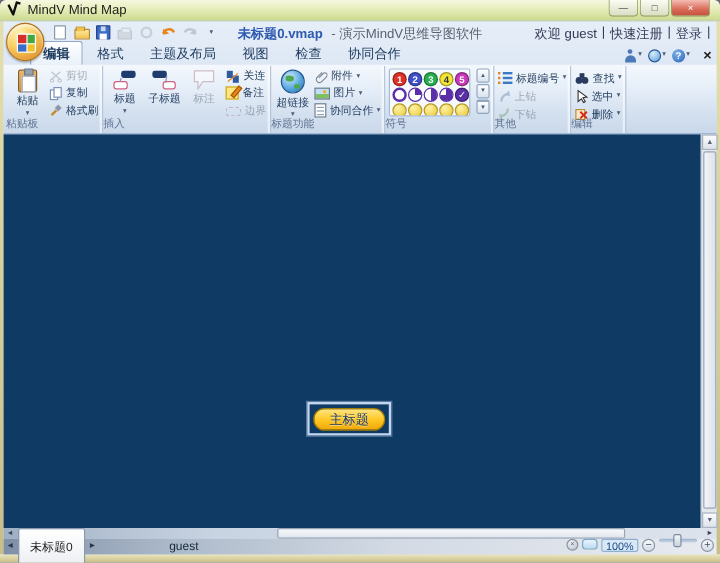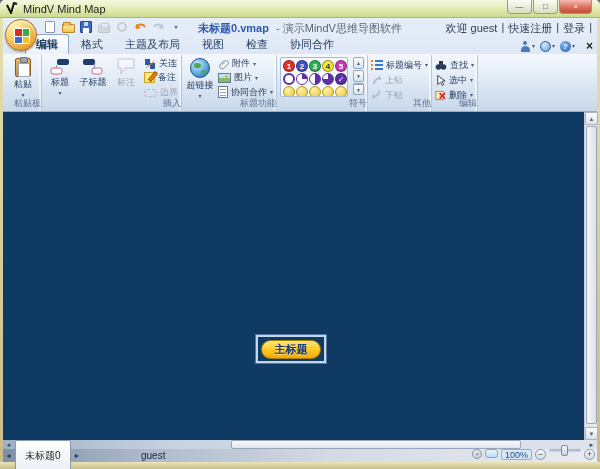--- a/index.html
+++ b/index.html
@@ -38,21 +38,21 @@
   .tab{padding:2px 10px 2px;font-size:11px;color:#1C3A5E;cursor:pointer;border-radius:3px 3px 0 0}
   .tab.sel{background:linear-gradient(#FDFEFF,#EAF1FA);border:1px solid #8FA8C8;border-bottom:none;font-weight:bold}
   .tr-icons{position:absolute;right:4px;top:21px;display:flex;align-items:center;gap:5px}
   .tri{display:flex;align-items:center;gap:1px;cursor:pointer}
   .dd{font-size:6px;color:#4A5E7A;line-height:6px}
   .x-doc{font-size:12px;font-weight:bold;color:#1d1d1d;cursor:pointer;margin-left:6px}
   
   .ribbon-body{position:absolute;left:0;right:0;top:36px;height:58px;display:flex;padding:1px 0 0 2px;
     background:linear-gradient(#F4F8FD,#E3ECF7 40%,#D3E0EF 72%,#C9D8EA);border-bottom:1px solid #95ACCB}
   .group{position:relative;height:100%;padding:2px 3px 12px 3px;border-right:1px solid #B5C5DB;box-shadow:inset -2px 0 0 rgba(255,255,255,.55)}
-  .group-label{position:absolute;bottom:1px;left:0;right:0;text-align:right;font-size:9px;color:#5E7190}
+  .group-label{position:absolute;bottom:1px;left:0;right:0;text-align:left;font-size:9px;color:#5E7190}
   .gc{display:flex;height:100%;gap:3px}
   .bigbtn{width:30px;display:flex;flex-direction:column;align-items:center;justify-content:flex-start;
     font-size:9px;color:#1F3A5C;cursor:pointer;text-align:center;gap:1px;padding-top:1px}
   .bigbtn .bl{white-space:nowrap}
   .col{display:flex;flex-direction:column;justify-content:flex-start;gap:1px}
   .smallrow{display:flex;align-items:center;height:14px;font-size:9px;color:#1F3A5C;gap:3px;cursor:pointer;white-space:nowrap}
   .grayed{opacity:.4;filter:grayscale(55%)}
   
   .ic{display:inline-block;position:relative;flex:none}
   .i-clip{width:16px;height:19px;background:linear-gradient(#E8B868,#C8903C);border:1px solid #8A5E1E;border-radius:2px}
@@ -94,21 +94,21 @@
   .sym{width:12px;height:12px;border-radius:50%;font-size:8px;font-weight:bold;color:#fff;
     display:flex;align-items:center;justify-content:center;border:1px solid rgba(0,0,0,.35);cursor:pointer;flex:none}
   .sym.dark{color:#333}
   .gal-scroll{width:11px;display:flex;flex-direction:column;gap:1px;margin-left:2px}
   .gsb{height:12px;background:linear-gradient(#FDFEFF,#D9E2EE);border:1px solid #93A6C0;border-radius:2px;
     font-size:5px;color:#44586E;display:flex;align-items:center;justify-content:center;cursor:pointer}
   
   .canvas{position:absolute;left:3px;top:112px;width:581px;height:328px;background:#0E3A63;cursor:default}
   .sel-box{position:absolute;left:253px;top:223px;width:70px;height:28px;border:2px solid #C2D6F0;outline:1px solid #59789E;
     display:flex;align-items:center;justify-content:center;cursor:move}
-  .node{width:60px;height:19px;border-radius:10px;border:1px solid #A87F00;color:#16386E;font-weight:bold;font-size:11px;
+  .node{width:60px;height:19px;border-radius:10px;border:1px solid #A87F00;color:#16386E;font-weight:normal;font-size:11px;
     background:linear-gradient(#FFE584,#FFC825 50%,#F0A90A);display:flex;align-items:center;justify-content:center;
     text-shadow:0 1px 0 rgba(255,255,255,.45)}
   
   .vscroll{position:absolute;left:584px;top:112px;width:13px;height:328px;background:#E4E7EC;border-left:1px solid #c6ccd6}
   .sbtn{position:absolute;left:0;width:13px;height:13px;font-size:6px;color:#5A6678;display:flex;align-items:center;justify-content:center;
     background:linear-gradient(#FBFCFE,#DDE2EA);border:1px solid #AAB4C2;cursor:pointer}
   .vthumb{position:absolute;left:1px;top:14px;width:11px;height:298px;background:linear-gradient(90deg,#F4F6F9,#DCE2EA);
     border:1px solid #9AA6B8;border-radius:2px;cursor:grab}
   .hscroll{position:absolute;left:3px;top:440px;width:594px;height:9px;background:linear-gradient(90deg,#9FB0C4,#C9D4E2 30%,#DDE3EC)}
   .hbtn{position:absolute;top:0;width:11px;height:9px;font-size:6px;color:#3A4656;display:flex;align-items:center;justify-content:center;cursor:pointer}
@@ -240,20 +240,44 @@
 
     <div class="ribbon-body">
 
       <div class="group">
         <div class="gc">
           <div class="bigbtn">
             <span class="ic i-clip"></span>
             <span class="bl">粘贴</span>
             <span class="dd">▾</span>
           </div>
+          <div class="col">
+            <div class="smallrow grayed">
+              <svg width="11" height="11" viewBox="0 0 12 12">
+                  <path d="M2 2 L10 9 M10 2 L2 9" stroke="#7A8694" stroke-width="1.2" fill="none"></path>
+                  <circle cx="2.5" cy="10" r="1.5" fill="none" stroke="#7A8694"></circle>
+                  <circle cx="9.5" cy="10" r="1.5" fill="none" stroke="#7A8694"></circle>
+                </svg>
+              <span>剪切</span>
+            </div>
+            <div class="smallrow">
+              <svg width="11" height="12" viewBox="0 0 11 12">
+                  <rect x="1" y="3" width="6" height="8" fill="#fff" stroke="#7A92B8"></rect>
+                  <rect x="4" y="1" width="6" height="8" fill="#fff" stroke="#7A92B8"></rect>
+                </svg>
+              <span>复制</span>
+            </div>
+            <div class="smallrow">
+              <svg width="11" height="12" viewBox="0 0 11 12">
+                  <path d="M2 10 L6 6" stroke="#C88A28" stroke-width="2"></path>
+                  <rect x="5.5" y="2" width="4" height="4" fill="#8898A8" transform="rotate(45 7.5 4)"></rect>
+                </svg>
+              <span>格式刷</span>
+            </div>
+          </div>
         </div>
         <div class="group-label">粘贴板</div>
       </div>
 
       <div class="group">
         <div class="gc">
           <div class="bigbtn">
             <svg width="20" height="17" viewBox="0 0 20 17">
                 <rect x="7" y="1" width="12" height="6" rx="2" fill="#1E3C6E"></rect>
                 <rect x="1" y="10" width="11" height="6" rx="2" fill="#fff" stroke="#D06080"></rect>

